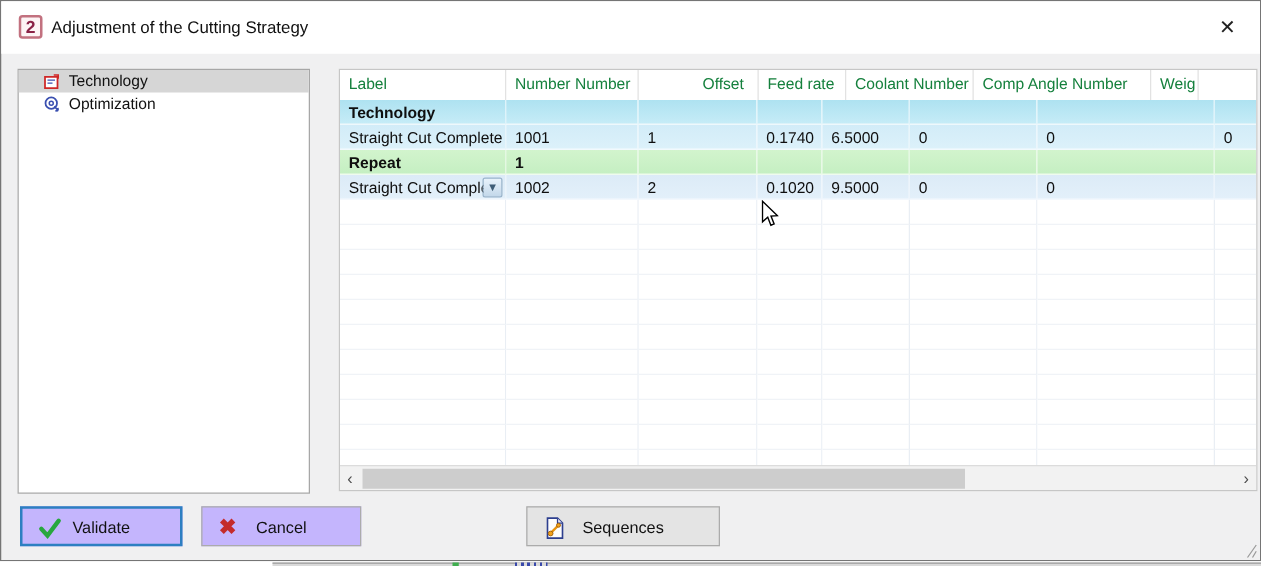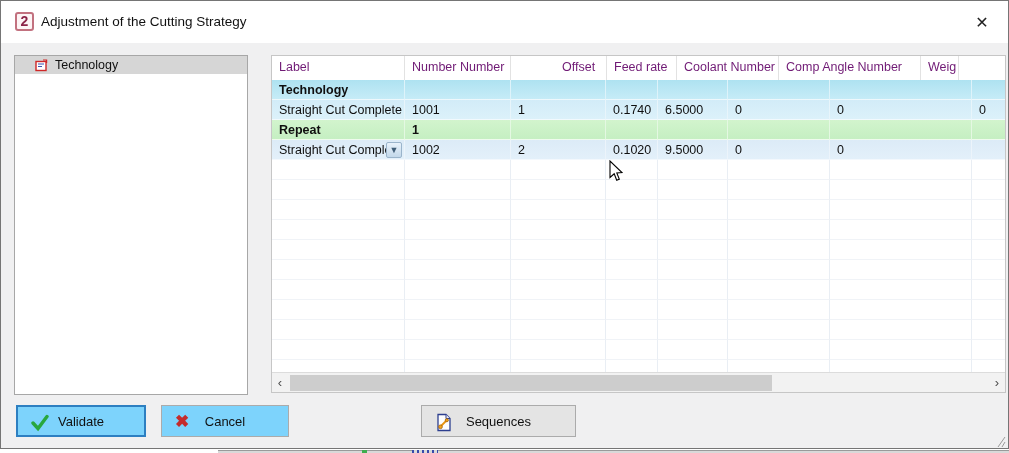--- a/index.html
+++ b/index.html
@@ -22,21 +22,21 @@
   .tree-panel { position:absolute; left:13px; top:54px; width:234px; height:340px;
                 background:#fff; border:1px solid #a7a7a7; }
   .tree-item { position:relative; height:18px; display:flex; align-items:center; font-size:12.5px; color:#111; }
   .tree-item.selected { background:#d6d6d6; }
   .tree-item .t-icon { width:15px; height:15px; margin-left:19px; margin-right:6px; flex:0 0 auto; }
 
   
   .grid { position:absolute; left:270px; top:54px; width:735px; height:338px;
           background:#fff; border:1px solid #c6c6c6; overflow:hidden; }
   .grid-header { display:flex; height:24px; background:#fff; }
-  .gh-cell { font-size:12.5px; color:#701a75; padding:4px 0 0 7px; white-space:nowrap; overflow:hidden;
+  .gh-cell { font-size:12.5px; color:#15803d; padding:4px 0 0 7px; white-space:nowrap; overflow:hidden;
              border-right:1px solid #e2e2e2; flex:0 0 auto; }
   .grid-body { position:absolute; left:0; top:24px; right:0; bottom:20px; overflow:hidden; }
   .g-row { display:flex; height:20px; }
   .g-cell { font-size:12.5px; color:#0f0f0f; padding:3px 0 0 7px; white-space:nowrap; overflow:hidden;
             flex:0 0 auto; position:relative; }
   .r-cyan  .g-cell { background:linear-gradient(#aee2f1,#c6ecf7); border-right:1px solid #def3fa; border-bottom:1px solid #eef8fc; }
   .r-blue  .g-cell { background:linear-gradient(#d2ecf8,#dcf1fa); border-right:1px solid #e8f5fb; border-bottom:1px solid #f1f9fd; }
   .r-green .g-cell { background:linear-gradient(#d2f4cd,#c5efc2); border-right:1px solid #e4f8e2; border-bottom:1px solid #effbee; }
   .r-blue2 .g-cell { background:linear-gradient(#dcebf7,#e3f0fa); border-right:1px solid #ecf4fb; border-bottom:1px solid #f3f8fd; }
   .r-empty .g-cell { background:#fff; border-right:1px solid #e9eef4; border-bottom:1px solid #f0f3f7; }
@@ -47,21 +47,21 @@
 
   
   .hscroll { position:absolute; left:0; right:0; bottom:0; height:20px; background:#f2f2f2;
              border-top:1px solid #dcdcdc; display:flex; align-items:center; }
   .hs-arrow { width:16px; height:20px; display:flex; align-items:center; justify-content:center;
               color:#4d4d4d; font-size:13px; }
   .hs-track { position:relative; flex:1; height:20px; }
   .hs-thumb { position:absolute; left:2px; top:2px; width:482px; height:16px; background:#cdcdcd; }
 
   
-  .btn { position:absolute; top:404px; height:32px; background:#7dd3fc; border:1px solid #ababab;
+  .btn { position:absolute; top:404px; height:32px; background:#c4b5fd; border:1px solid #ababab;
          display:flex; align-items:center; justify-content:center; font-size:13px; color:#111; }
   .btn .b-icon { position:absolute; left:13px; top:7px; width:18px; height:18px; }
   #btn-validate { left:15px;  width:130px; border:2px solid #2d7fc1; }
   #btn-cancel   { left:160px; width:128px; }
   #btn-seq      { left:420px; width:155px; background:#e4e4e4; }
   .x-glyph { position:absolute; left:13px; top:5px; font-size:17px; font-weight:bold; color:#c42b2b; }
 
   
   .cursor { position:absolute; left:609px; top:160px; width:14px; height:22px; pointer-events:none; }
   .grip { position:absolute; right:2px; bottom:2px; width:10px; height:12px; }
@@ -86,20 +86,30 @@
     <div class="tree-panel">
       <div class="tree-item selected">
         <span class="t-icon">
           <svg width="15" height="15" viewBox="0 0 15 15">
             <rect x="2" y="3.5" width="10" height="9" fill="#fff" stroke="#cf2727" stroke-width="1.4"></rect>
             <path d="M9 2 L12.6 2 L12.6 5" fill="none" stroke="#cf2727" stroke-width="1.2"></path>
             <path d="M4 6 L10 6 M4 8.5 L8 8.5" stroke="#3a4fb0" stroke-width="1"></path>
           </svg>
         </span>
         <span>Technology</span>
+      </div>
+      <div class="tree-item">
+        <span class="t-icon">
+          <svg width="15" height="15" viewBox="0 0 15 15">
+            <circle cx="7" cy="6.5" r="4.6" fill="none" stroke="#3a4fb0" stroke-width="1.4"></circle>
+            <circle cx="7" cy="6.5" r="1.6" fill="none" stroke="#3a4fb0" stroke-width="1.2"></circle>
+            <path d="M9.5 9 L12.5 12.5 M12.5 12.5 L12.3 10.3 M12.5 12.5 L10.3 12.7" fill="none" stroke="#3a4fb0" stroke-width="1.3"></path>
+          </svg>
+        </span>
+        <span>Optimization</span>
       </div>
     </div>
 
     <div class="grid">
       <div class="grid-header" id="grid-header">
           <div class="gh-cell" style="width: 133px;">Label</div>
           <div class="gh-cell" style="width: 106px;">Number Number</div>
           <div class="gh-cell" style="width: 52px; margin-left: 44px;">Offset</div>
           <div class="gh-cell" style="width: 70px;">Feed rate</div>
           <div class="gh-cell" style="width: 102px;">Coolant Number</div>

